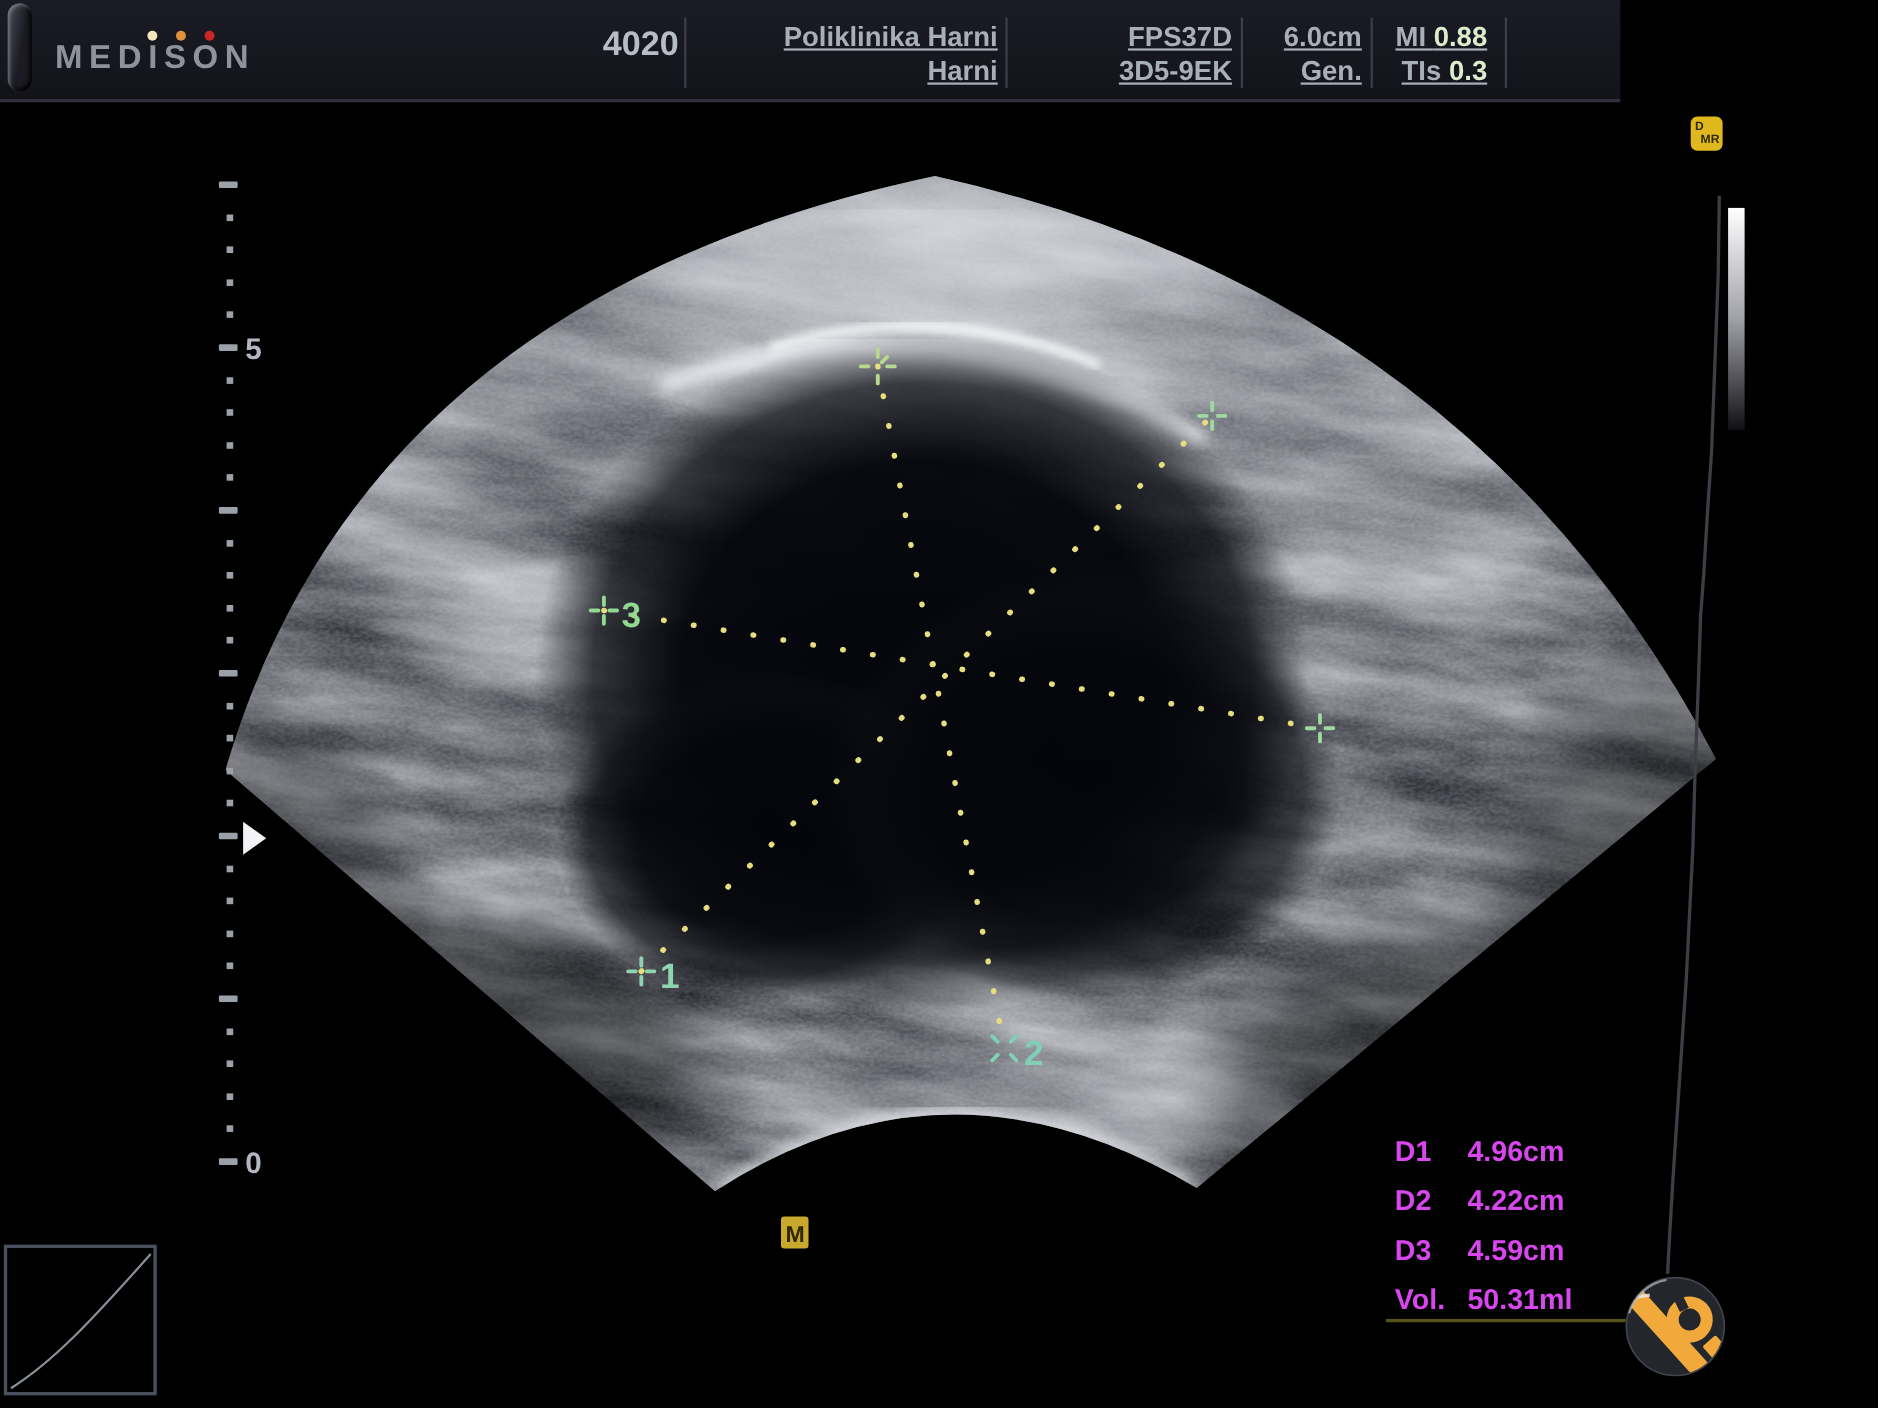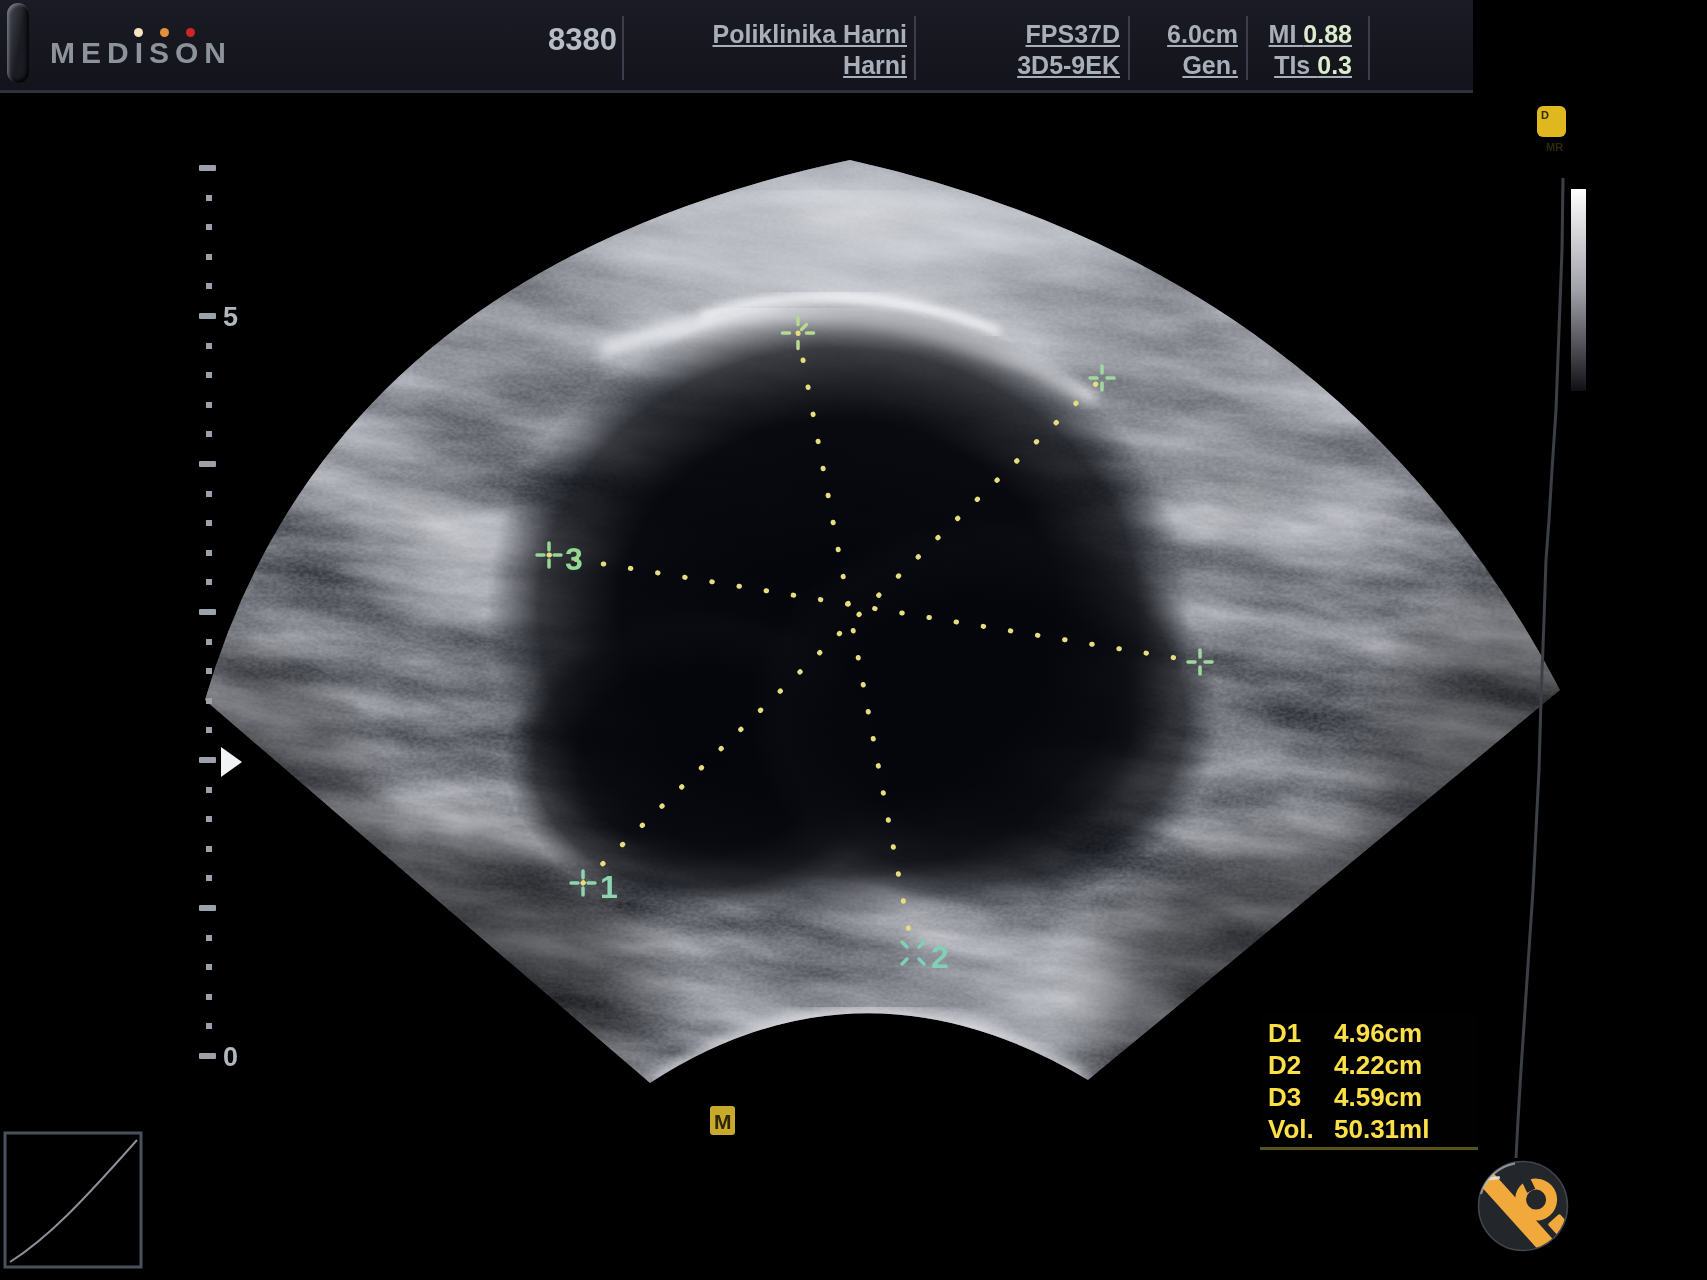--- a/index.html
+++ b/index.html
@@ -29,42 +29,42 @@
   
   .modeline{position:absolute;left:200px;top:96px;font-size:25px;font-weight:bold;
             color:#9aa0a7;white-space:nowrap;}
   .orange{color:#cf8728;}
 
   
   .dmr{position:absolute;left:1537px;top:106px;width:29px;height:31px;border-radius:6px;
        background:#dfb81f;color:#2e2906;font-size:11px;font-weight:bold;line-height:12px;
        padding-top:3px;box-sizing:border-box;}
   .dmr .l1{margin-left:4px;}
-  .dmr .l2{margin-left:9px;margin-top:20px;}
+  .dmr .l2{margin-left:9px;}
 
   
   .results{position:absolute;left:1260px;top:1013px;width:202px;background:#010101;
            padding:4px 8px 2px 8px;border-bottom:3px solid #57531a;}
-  .res-row{display:flex;font-size:26px;font-weight:bold;color:#fde047;line-height:32px;}
+  .res-row{display:flex;font-size:26px;font-weight:bold;color:#d946ef;line-height:32px;margin-top:13px;}
   .res-label{width:66px;}
   svg text{font-family:"Liberation Sans",sans-serif;}
 </style>
 </head>
 <body>
 
 <div class="screen">
 
   <div class="topbar">
     <div class="pill"></div>
     <div class="dot d1"></div>
     <div class="dot d2"></div>
     <div class="dot d3"></div>
     <div class="brand">MEDISON</div>
 
-    <div class="hid">8380</div>
+    <div class="hid">4020</div>
     <div class="hdiv" style="left:622px"></div>
 
     <div class="hblock" style="left:700px;width:207px">
       <div>Poliklinika Harni</div>
       <div>Harni</div>
     </div>
     <div class="hdiv" style="left:914px"></div>
 
     <div class="hblock" style="left:970px;width:150px">
       <div>FPS37D</div>

